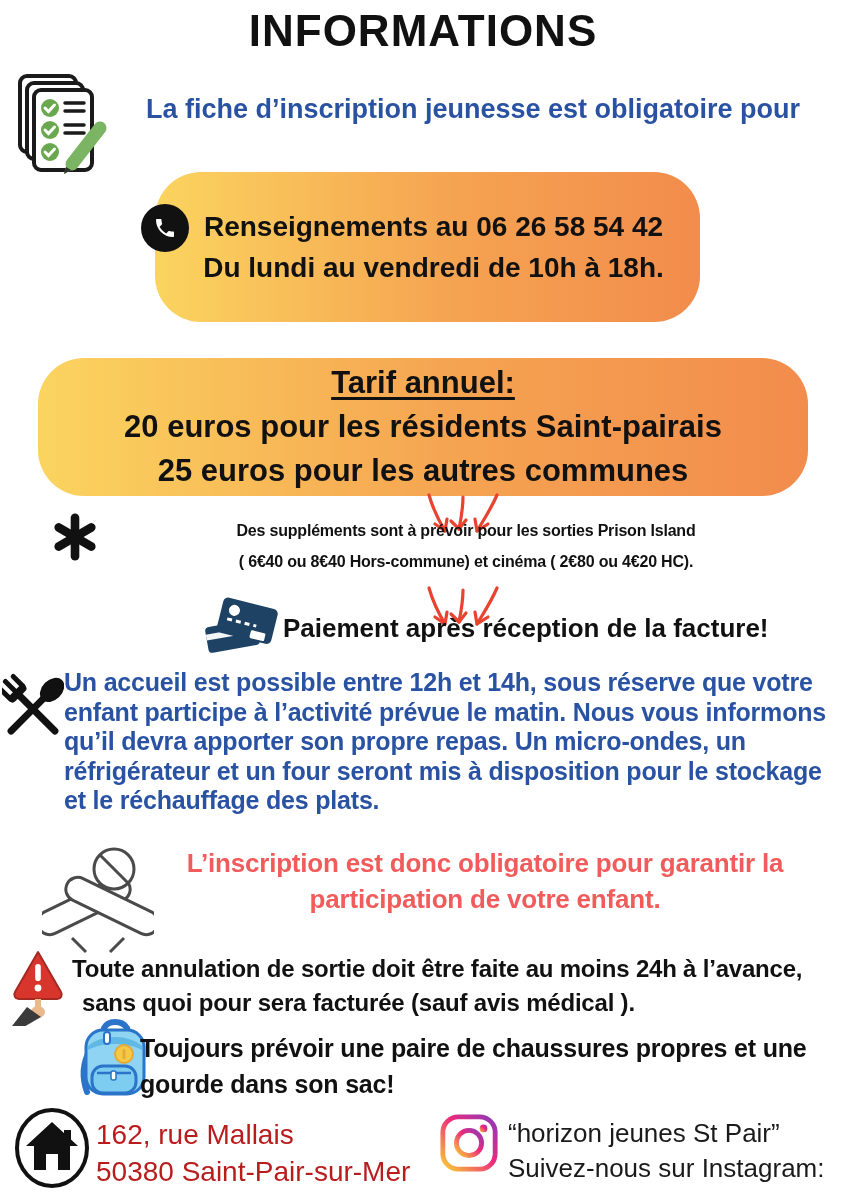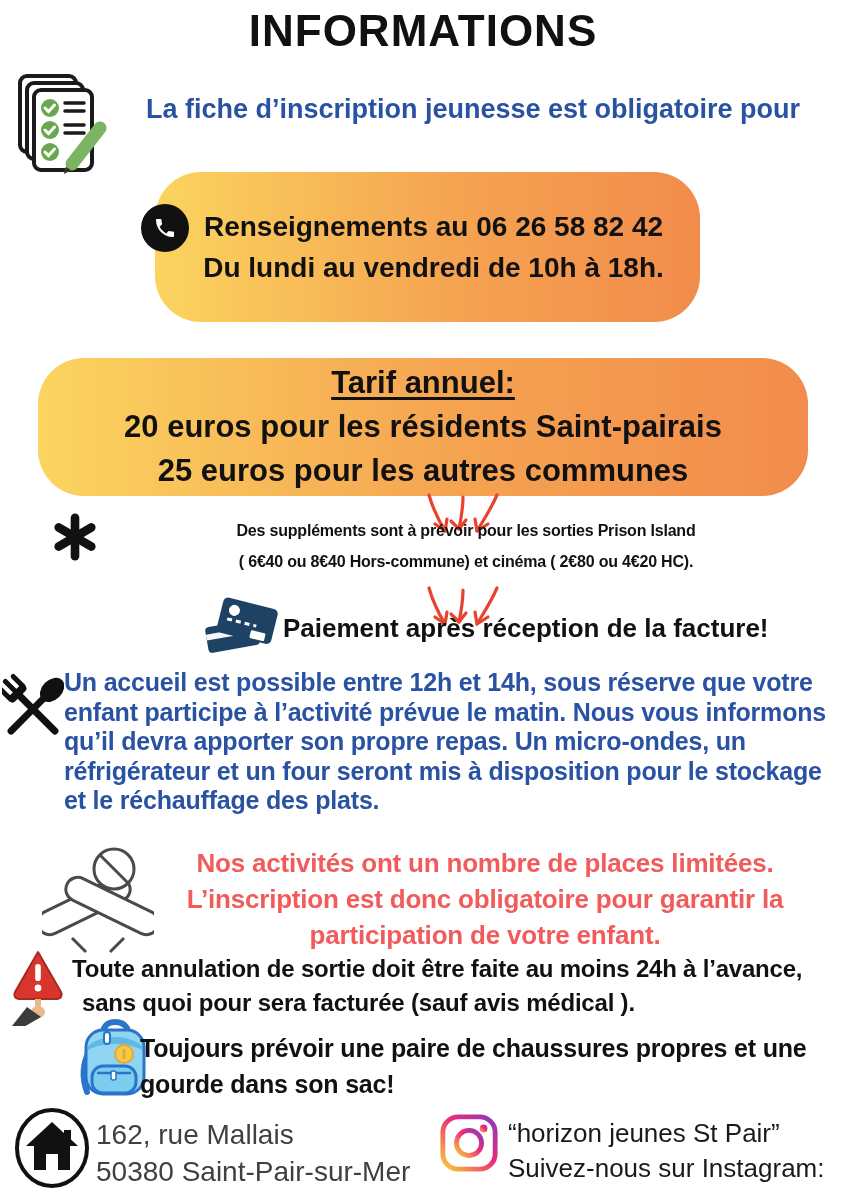--- a/index.html
+++ b/index.html
@@ -57,21 +57,21 @@
   .cancellation-text div{white-space:nowrap;}
   .cancellation-text div:last-child{padding-left:10px;}
 
   
   .backpack-wrap{position:absolute;left:72px;top:1016px;}
   .gear-text{position:absolute;left:140px;right:12px;top:1030px;color:#111;
     font-weight:bold;font-size:25px;line-height:36px;letter-spacing:-0.2px;}
 
   
   .house-wrap{position:absolute;left:14px;top:1108px;}
-  .address-text{position:absolute;left:96px;top:1116px;font-size:28px;color:#404040;line-height:37px;}
+  .address-text{position:absolute;left:96px;top:1116px;font-size:28px;color:#b91c1c;line-height:37px;}
   .ig-wrap{position:absolute;left:438px;top:1112px;}
   .ig-text{position:absolute;left:508px;top:1116px;font-size:26px;color:#1a1a1a;line-height:35px;}
 </style>
 </head>
 <body>
 
 <div class="page">
 
   <div class="page-title">INFORMATIONS</div>
 
@@ -101,21 +101,21 @@
         <polygon points="52,102 56,87 66,94" fill="#7bb462"></polygon>
         <polygon points="52,102 54,95 59,98" fill="#2f2f2f"></polygon>
       </g>
     </svg>
   </span>
   <div class="intro-text">
     <div>La fiche d’inscription jeunesse est obligatoire pour</div>
   </div>
 
   <div class="grad-box phone-box">
-    <div>Renseignements au 06 26 58 82 42</div>
+    <div>Renseignements au 06 26 58 54 42</div>
     <div>Du lundi au vendredi de 10h à 18h.</div>
   </div>
   <span class="phone-icon-wrap">
     <svg width="50" height="50" viewBox="0 0 50 50">
       <circle cx="25" cy="25" r="24" fill="#111"></circle>
       <path transform="translate(13,13) scale(1.0)" fill="#ffffff" d="M6.62 10.79c1.44 2.83 3.76 5.14 6.59 6.59l2.2-2.2c.27-.27.67-.36 1.02-.24 1.12.37 2.33.57 3.57.57.55 0 1 .45 1 1V20c0 .55-.45 1-1 1-9.39 0-17-7.61-17-17 0-.55.45-1 1-1h3.5c.55 0 1 .45 1 1 0 1.25.2 2.45.57 3.57.11.35.03.74-.25 1.02l-2.2 2.2z"></path>
     </svg>
   </span>
 
   <div class="grad-box tarif-box">
@@ -197,21 +197,20 @@
         <rect x="-8" y="52" width="100" height="24" rx="12" transform="rotate(-26 42 64)"></rect>
         <rect x="20" y="52" width="100" height="24" rx="12" transform="rotate(26 70 64)"></rect>
         <line x1="30" y1="96" x2="44" y2="110"></line>
         <line x1="82" y1="96" x2="68" y2="110"></line>
         <circle cx="72" cy="27" r="20"></circle>
         <line x1="58" y1="13" x2="86" y2="41"></line>
       </g>
     </svg>
   </span>
   <div class="limited-text">
-    <div>Nos activités ont un nombre de places limitées.</div>
     <div>L’inscription est donc obligatoire pour garantir la</div>
     <div>participation de votre enfant.</div>
   </div>
 
   <span class="warning-wrap">
     <svg width="56" height="78" viewBox="0 0 56 78">
       <path d="M28 4 L51 44 a4.5 4.5 0 0 1 -4 7 L9 51 a4.5 4.5 0 0 1 -4 -7 Z" fill="#d8352c" stroke="#a52a22" stroke-width="2" stroke-linejoin="round"></path>
       <rect x="25.2" y="16" width="5.6" height="17" rx="2.8" fill="#ffffff"></rect>
       <circle cx="28" cy="40" r="3.4" fill="#ffffff"></circle>
       <rect x="25" y="51" width="6" height="11" fill="#e9b98c"></rect>

